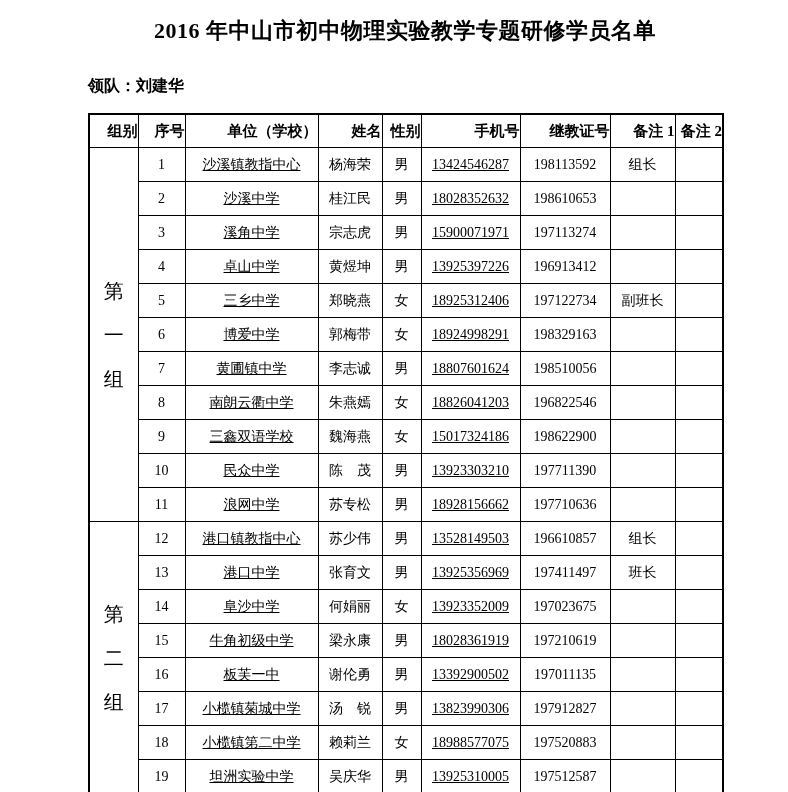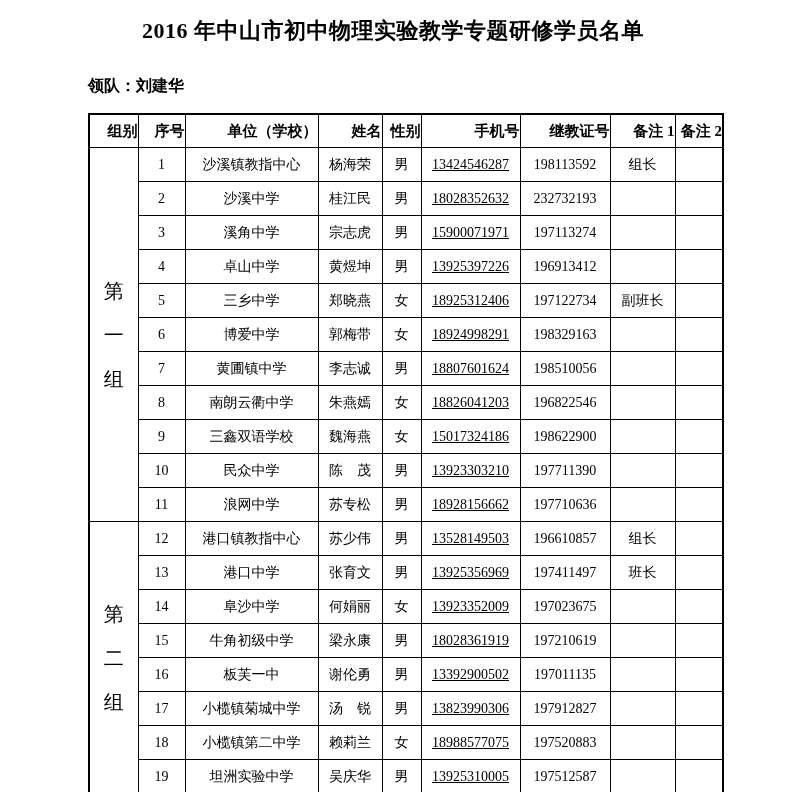--- a/index.html
+++ b/index.html
@@ -12,21 +12,21 @@
     font-family: "Liberation Serif", "DejaVu Serif", serif;
     color: #000000;
   }
   .page {
     width: 788px;
     height: 792px;
     position: relative;
   }
   .doc-title {
     position: absolute;
-    left: 76px;
+    left: 88px;
     top: 16px;
     width: 634px;
     text-align: center;
     font-size: 22px;
     font-weight: bold;
     letter-spacing: 0.5px;
     white-space: nowrap;
   }
   .leader-line {
     position: absolute;
@@ -59,20 +59,21 @@
     font-size: 15px;
     text-align: right;
   }
   table.roster td {
     height: 33px;
   }
   td.cell-school {
     text-align: left;
     padding-left: 2px;
     font-size: 15px;
+    text-decoration: underline;
   }
   td.cell-name { font-size: 15px; }
   td.cell-gender { font-size: 15px; }
   td.cell-phone { font-size: 14px; text-decoration: underline; }
   td.cell-cert { font-size: 14px; }
   td.cell-note1 { font-size: 14px; }
   td.group-cell {
     vertical-align: middle;
     border-bottom: 2px solid #000;
   }
@@ -133,21 +134,21 @@
           <td class="cell-cert">198113592</td>
           <td class="cell-note1">组长</td>
           <td class="cell-note2"></td>
         </tr>
         <tr>
           <td class="cell-no">2</td>
           <td class="cell-school">沙溪中学</td>
           <td class="cell-name">桂江民</td>
           <td class="cell-gender">男</td>
           <td class="cell-phone">18028352632</td>
-          <td class="cell-cert">232732193</td>
+          <td class="cell-cert">198610653</td>
           <td class="cell-note1"></td>
           <td class="cell-note2"></td>
         </tr>
         <tr>
           <td class="cell-no">3</td>
           <td class="cell-school">溪角中学</td>
           <td class="cell-name">宗志虎</td>
           <td class="cell-gender">男</td>
           <td class="cell-phone">15900071971</td>
           <td class="cell-cert">197113274</td>

